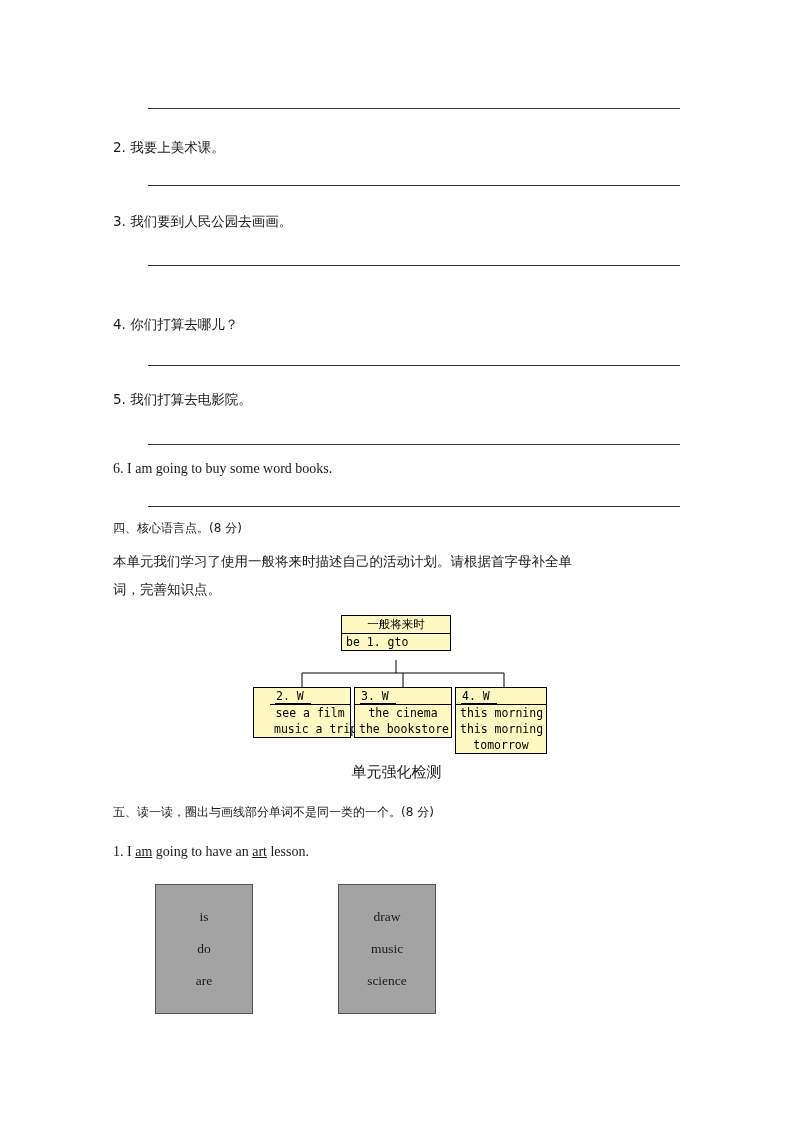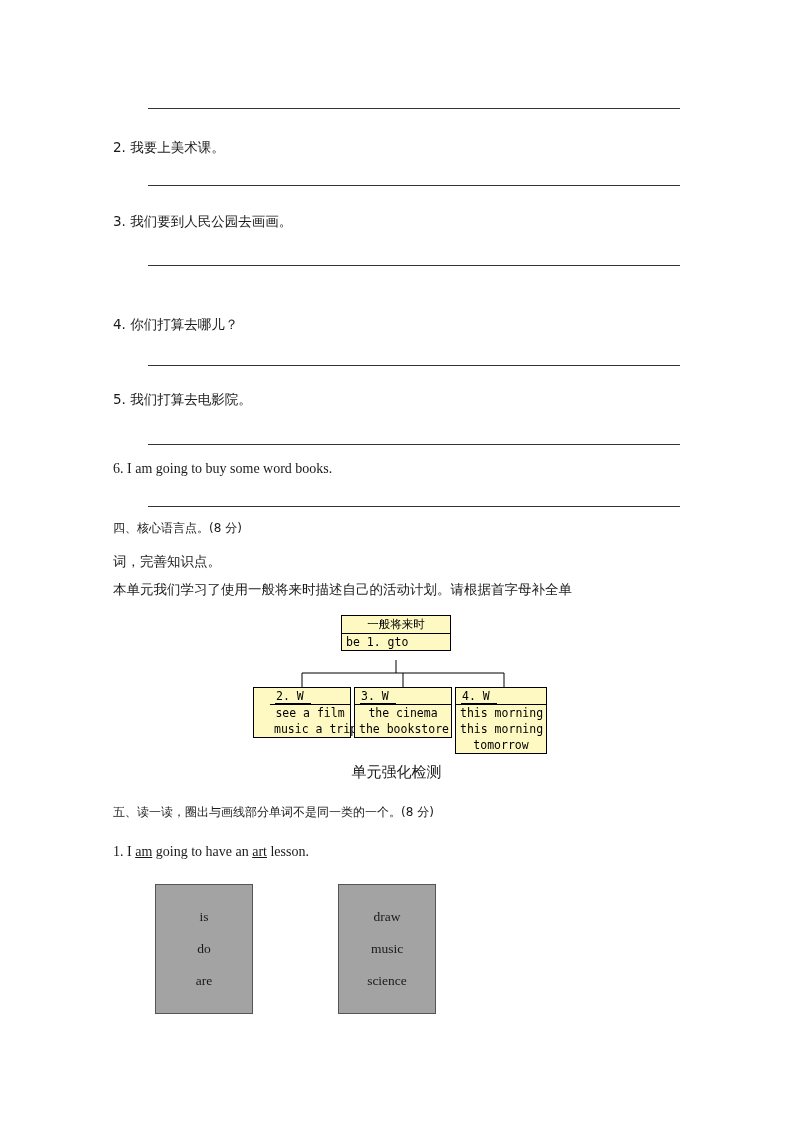--- a/index.html
+++ b/index.html
@@ -185,22 +185,22 @@
     <div class="q-en">
       <span>6.</span>
       <span>I am going to buy some word books.</span>
     </div>
     <div style="height:27px"></div>
     <div class="blank-line"></div>
 
     <div style="height:13px"></div>
     <div class="section-head">四、核心语言点。(8 分)</div>
     <div style="height:11px"></div>
+    <div class="para">本单元我们学习了使用一般将来时描述自己的活动计划。请根据首字母补全单</div>
     <div class="para">词，完善知识点。</div>
-    <div class="para">本单元我们学习了使用一般将来时描述自己的活动计划。请根据首字母补全单</div>
 
     <div style="height:12px"></div>
     <div class="diagram">
       <svg class="connector" viewBox="0 0 567 140">
         <line x1="283" y1="45" x2="283" y2="58" stroke="#000" stroke-width="1"></line>
         <line x1="189" y1="58" x2="391" y2="58" stroke="#000" stroke-width="1"></line>
         <line x1="189" y1="58" x2="189" y2="72" stroke="#000" stroke-width="1"></line>
         <line x1="290" y1="58" x2="290" y2="72" stroke="#000" stroke-width="1"></line>
         <line x1="391" y1="58" x2="391" y2="72" stroke="#000" stroke-width="1"></line>
       </svg>

